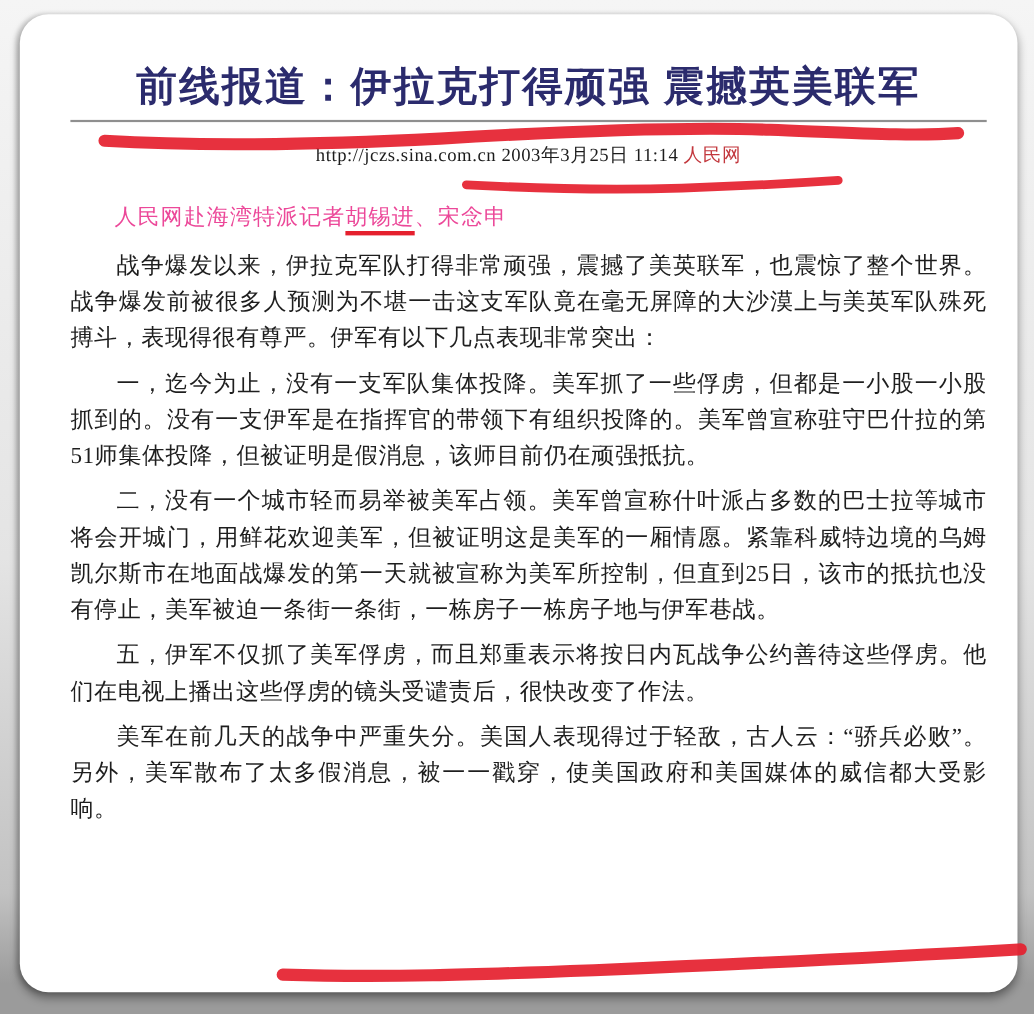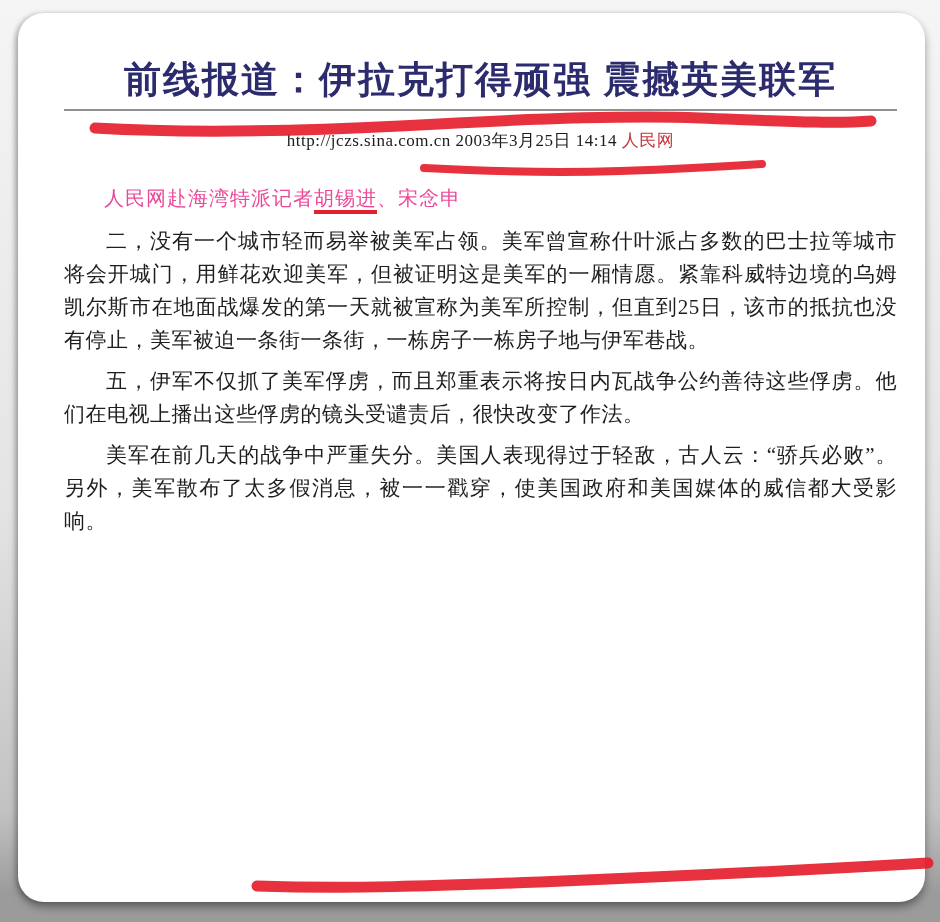--- a/index.html
+++ b/index.html
@@ -62,30 +62,32 @@
   <div class="card">
     <div class="content">
 
       <h1 class="article-title">前线报道：伊拉克打得顽强 震撼英美联军</h1>
 
       <hr class="rule">
 
       <div class="dateline">
         <span>http://jczs.sina.com.cn</span>
         <span> </span>
-        <span>2003年3月25日 14:14</span>
+        <span>2003年3月25日 11:14</span>
         <span> </span>
         <span class="src">人民网</span>
       </div>
 
       <div class="byline">
         <span>人民网赴海湾特派记者</span><span class="u-red">胡锡进</span><span>、宋念申</span>
       </div>
 
       <div class="body-text">
+        <p>战争爆发以来，伊拉克军队打得非常顽强，震撼了美英联军，也震惊了整个世界。战争爆发前被很多人预测为不堪一击这支军队竟在毫无屏障的大沙漠上与美英军队殊死搏斗，表现得很有尊严。伊军有以下几点表现非常突出：</p>
+        <p>一，迄今为止，没有一支军队集体投降。美军抓了一些俘虏，但都是一小股一小股抓到的。没有一支伊军是在指挥官的带领下有组织投降的。美军曾宣称驻守巴什拉的第51师集体投降，但被证明是假消息，该师目前仍在顽强抵抗。</p>
         <p>二，没有一个城市轻而易举被美军占领。美军曾宣称什叶派占多数的巴士拉等城市将会开城门，用鲜花欢迎美军，但被证明这是美军的一厢情愿。紧靠科威特边境的乌姆凯尔斯市在地面战爆发的第一天就被宣称为美军所控制，但直到25日，该市的抵抗也没有停止，美军被迫一条街一条街，一栋房子一栋房子地与伊军巷战。</p>
         <p>五，伊军不仅抓了美军俘虏，而且郑重表示将按日内瓦战争公约善待这些俘虏。他们在电视上播出这些俘虏的镜头受谴责后，很快改变了作法。</p>
         <p>美军在前几天的战争中严重失分。美国人表现得过于轻敌，古人云：“骄兵必败”。另外，美军散布了太多假消息，被一一戳穿，使美国政府和美国媒体的威信都大受影响。</p>
       </div>
 
     </div>
   </div>
 
   <svg class="marker-overlay" viewBox="0 0 940 922" xmlns="http://www.w3.org/2000/svg">
     <path stroke-width="11" d="M 95 128 C 180 133, 280 132, 400 126 C 520 119, 620 115, 700 118 C 780 121, 832 124, 871 121"></path>

